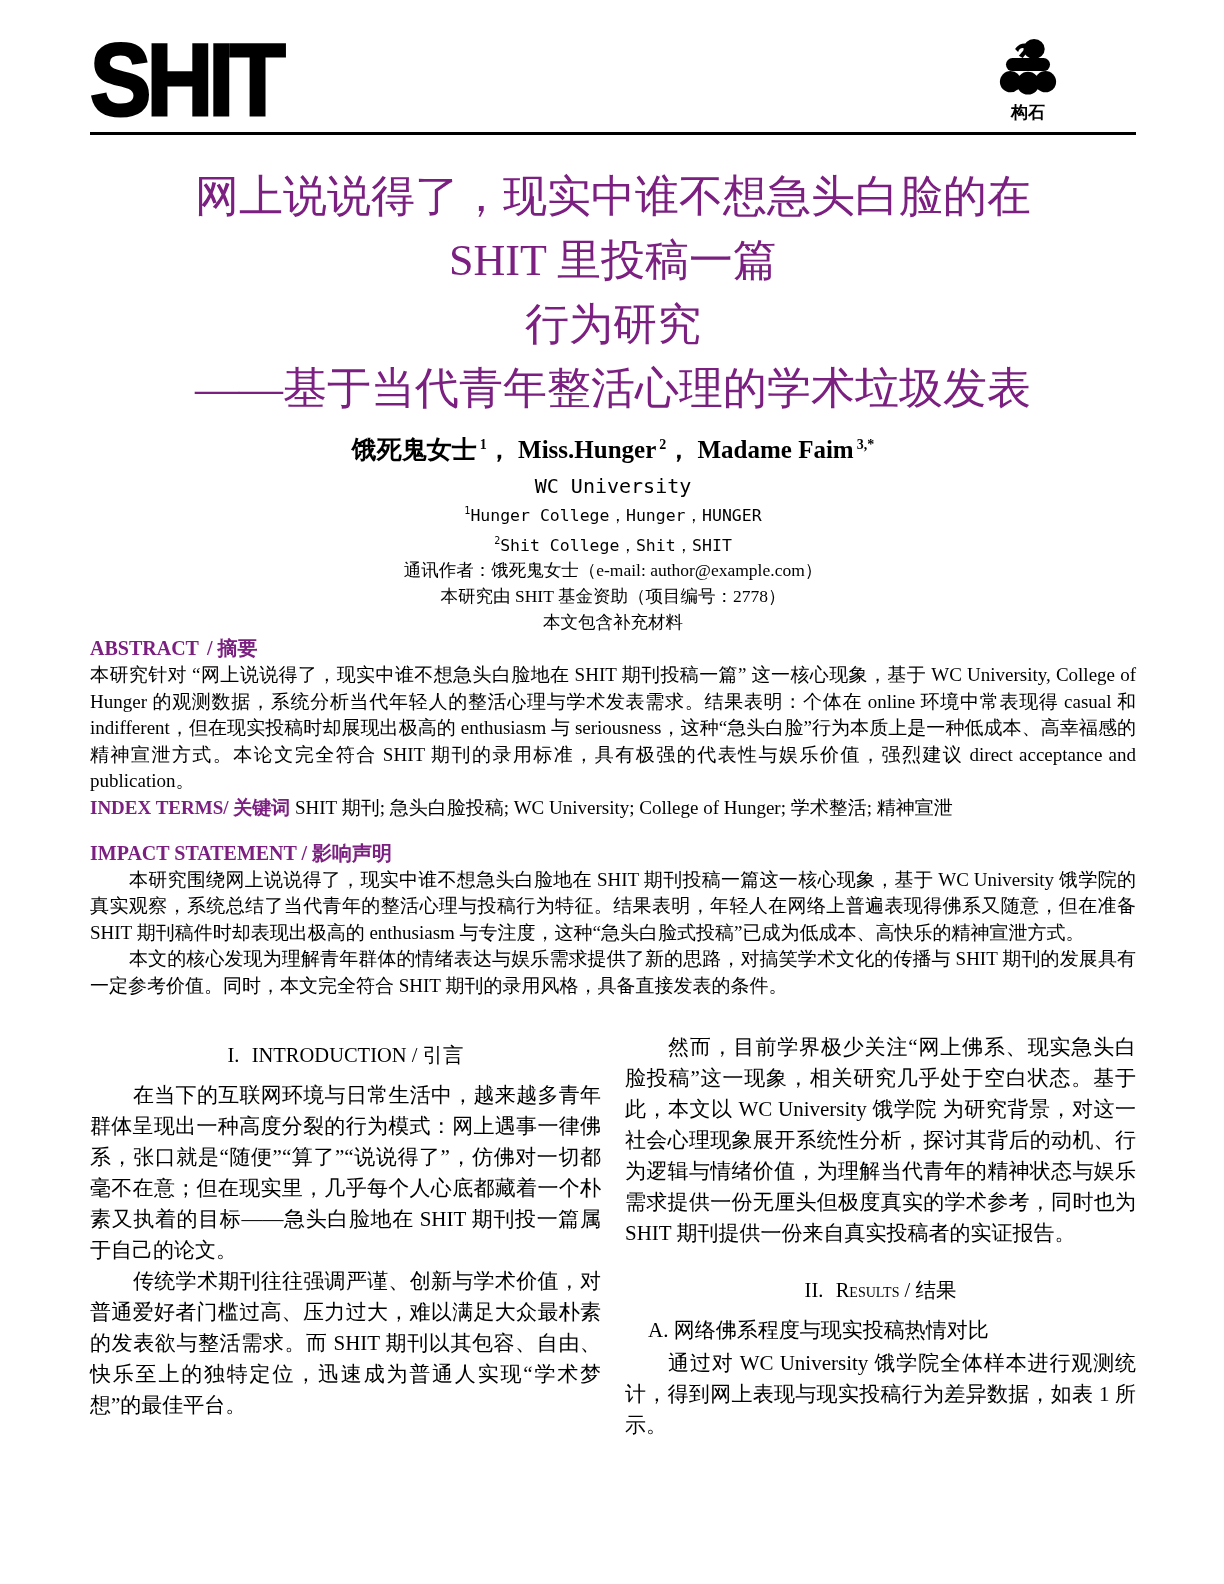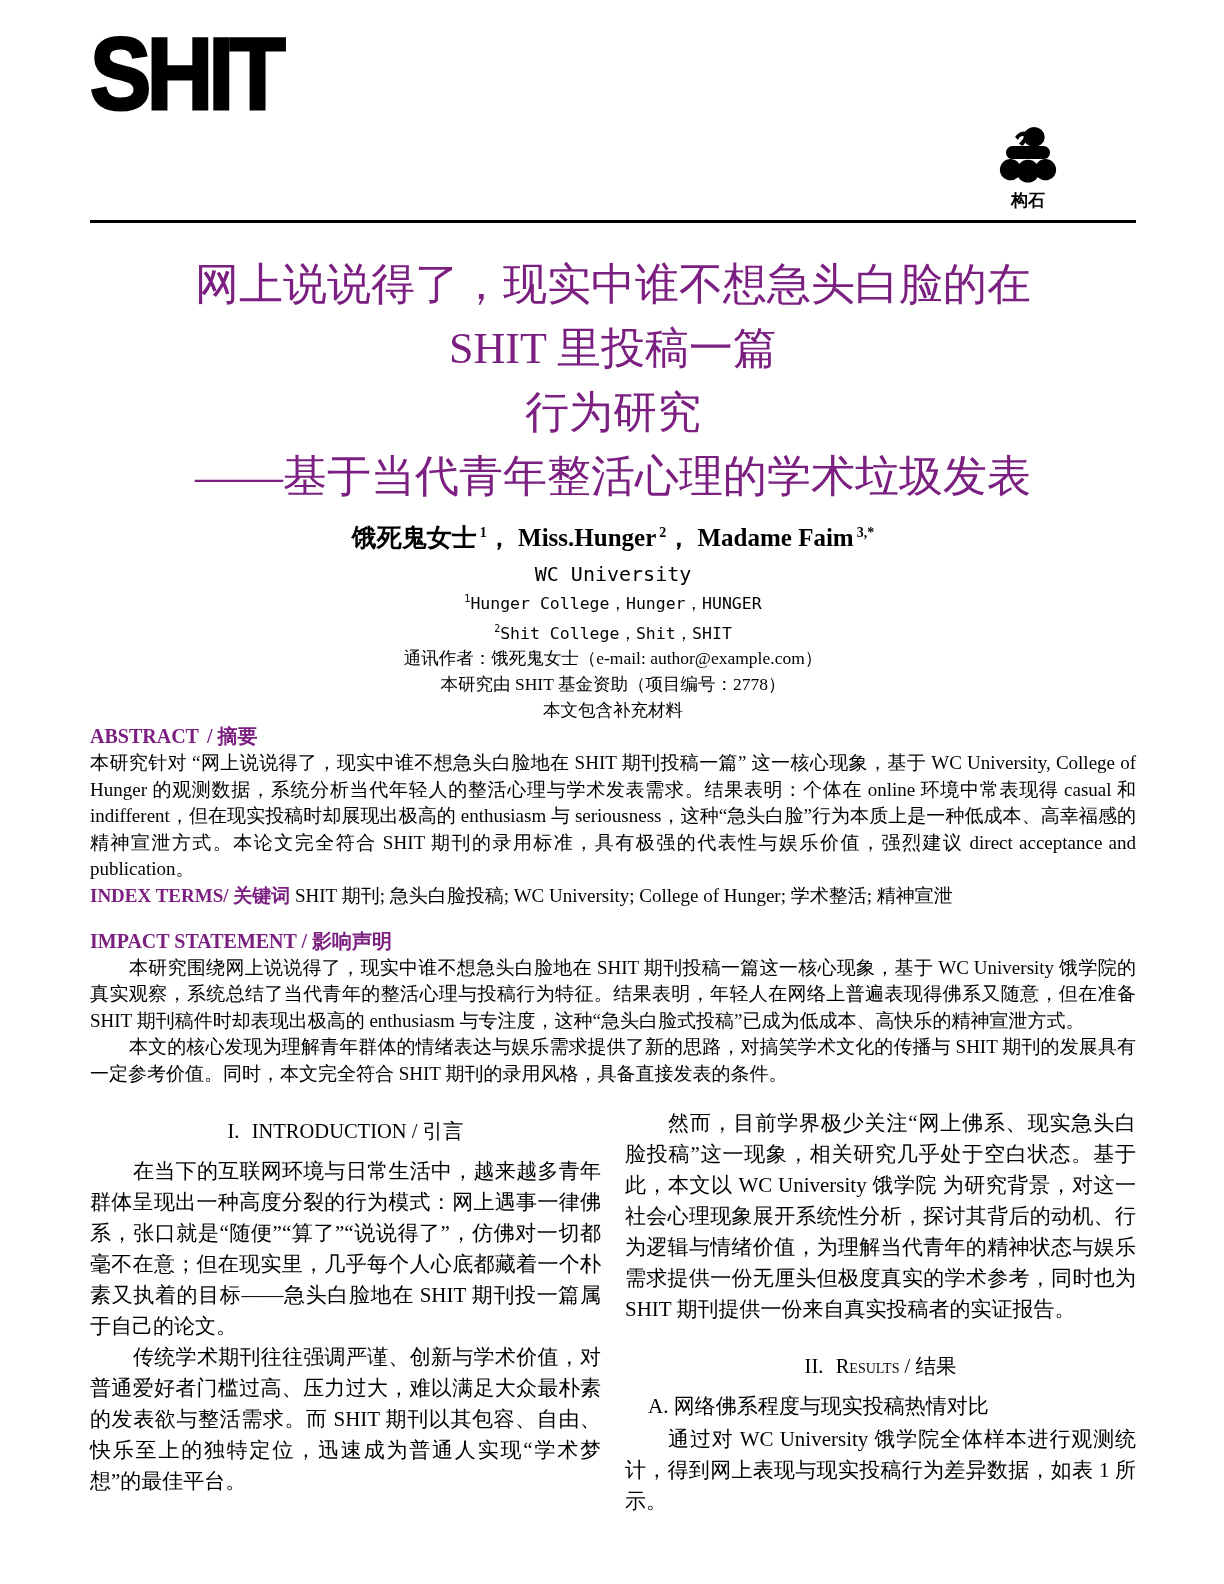--- a/index.html
+++ b/index.html
@@ -7,21 +7,21 @@
   html, body { margin: 0; padding: 0; }
   body {
     width: 1224px; height: 1584px;
     background: #ffffff; color: #000;
     font-family: "Liberation Serif", "DejaVu Serif", serif;
     overflow: hidden;
   }
   .page { padding: 30px 88px 0 90px; }
 
   
-  .masthead { display: flex; align-items: flex-start; flex-direction: column; }
+  .masthead { display: flex; align-items: flex-end; }
   .logo-wrap { width: 215px; }
   .logo-word {
     font-family: "Liberation Sans", "DejaVu Sans", sans-serif;
     font-weight: bold; font-size: 102px; line-height: 88px;
     letter-spacing: -5px; display: inline-block;
     transform: scaleX(.9); transform-origin: left top;
     -webkit-text-stroke: 3px #000;
   }
   .tagline {
     font-family: "Liberation Sans", "DejaVu Sans", sans-serif;
@@ -55,21 +55,21 @@
   
   .abstract { }
   .block-head { font-size: 20px; font-weight: bold; color: var(--accent); line-height: 27px; }
   .block-head .sep { margin-left: 8px; }
   .body-text { font-size: 19px; line-height: 26.6px; text-align: justify; }
   .kw-strong { font-weight: bold; color: var(--accent); }
   .impact { margin-top: 18px; }
   .impact p { margin: 0; text-indent: 2.05em; }
 
   
-  .cols { display: flex; gap: 24px; margin-top: 20px; }
+  .cols { display: flex; gap: 24px; margin-top: 32px; }
   .col { flex: 1; min-width: 0; }
   .col p { font-size: 21px; line-height: 31px; text-align: justify; text-indent: 2.05em; margin: 0; }
   .sec-head { font-weight: normal; font-size: 20.5px; text-align: center; margin: 9px 0 11px 0; }
   .sec-head .num { margin-right: .6em; }
   .sc { font-variant: small-caps; }
   .results-head { margin-top: 27px; }
   .sub-head { font-size: 21px; line-height: 31px; text-indent: 1.1em; margin: 3px 0 2px 0; }
 </style>
 </head>
 <body>

